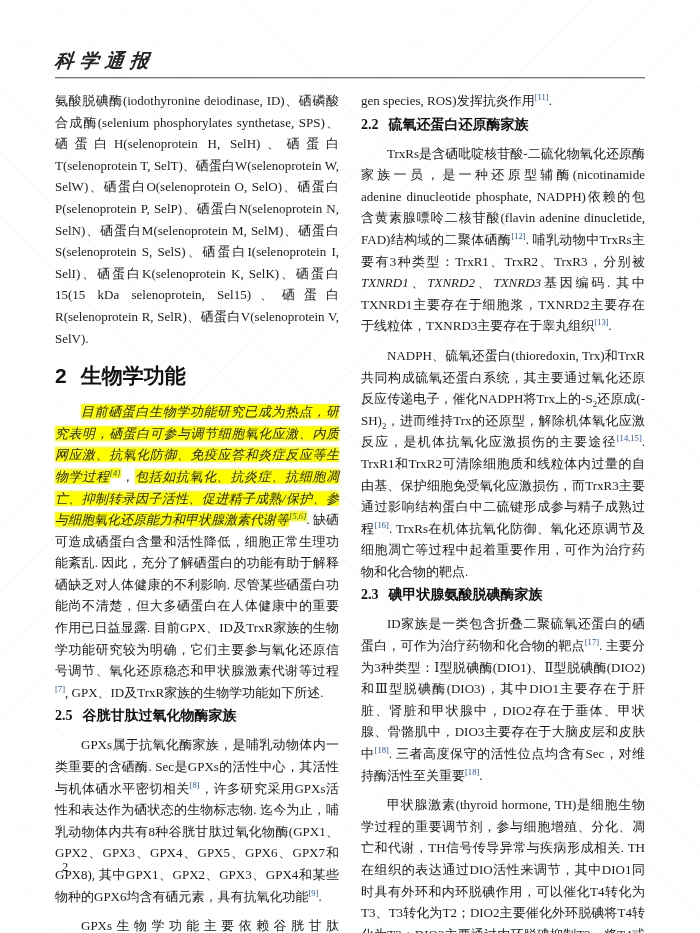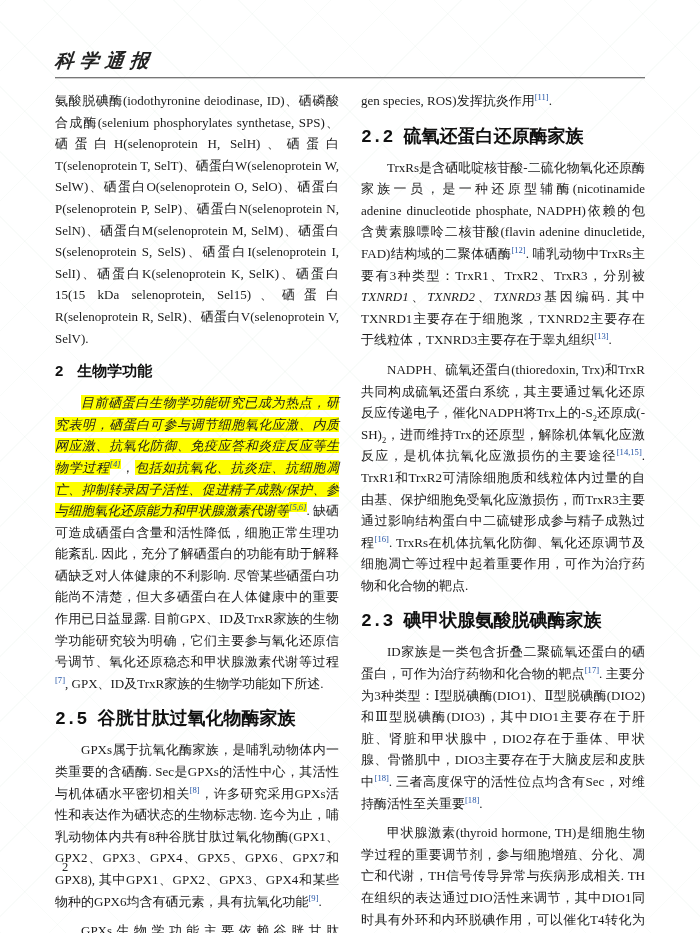--- a/index.html
+++ b/index.html
@@ -32,29 +32,29 @@
   }
   .col { width:284px; text-align:justify; }
   .para {
     font-size:13px; line-height:21.6px;
     word-break:break-word;
   }
   .para.indent { text-indent:2em; }
   .para + .para { margin-top:8px; }
 
   h2.sec {
-    font-size:15px; font-weight:bold; color:#111;
+    font-size:21px; font-weight:bold; color:#111;
     margin:13px 0 11px 0; text-align:left; text-indent:0;
     font-family:"Liberation Sans","DejaVu Sans",sans-serif;
   }
   h2.sec .sec-num { margin-right:14px; }
   h3.subsec {
-    font-size:18px; font-weight:bold; color:#111;
-    margin:12px 0 9px 0; text-align:left; text-indent:0;
-    font-family:Liberation Mono, monospace;
+    font-size:14px; font-weight:bold; color:#111;
+    margin:4px 0 9px 0; text-align:left; text-indent:0;
+    font-family:Liberation Serif, serif;
   }
   h3.subsec .sec-num { margin-right:10px; }
 
   .hl { background:#ffff00;font-style:italic; }
   sup { font-size:0.66em; line-height:0; }
   sub { font-size:0.66em; line-height:0; }
   sup.ref { color:#2353a5; }
   sup.ref.hl { background:#ffff00; }
   .it { font-style:italic; }
 

